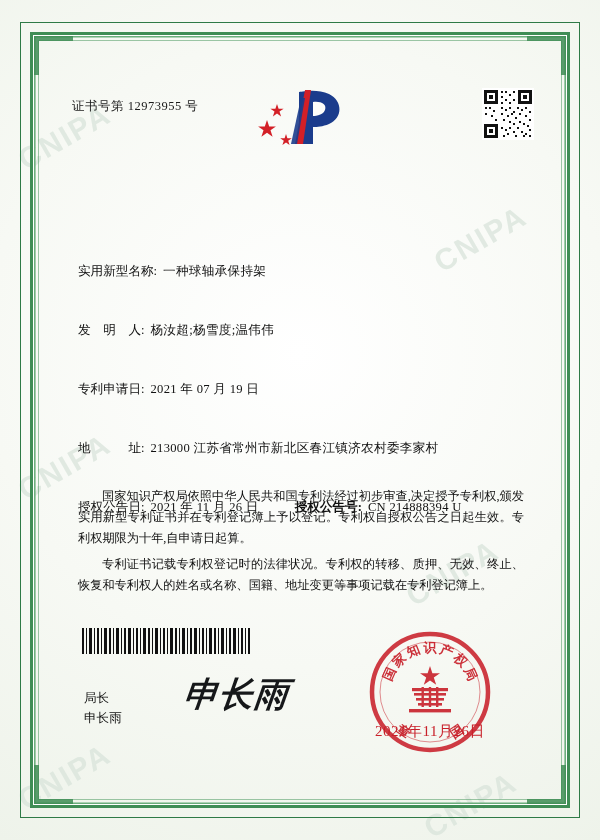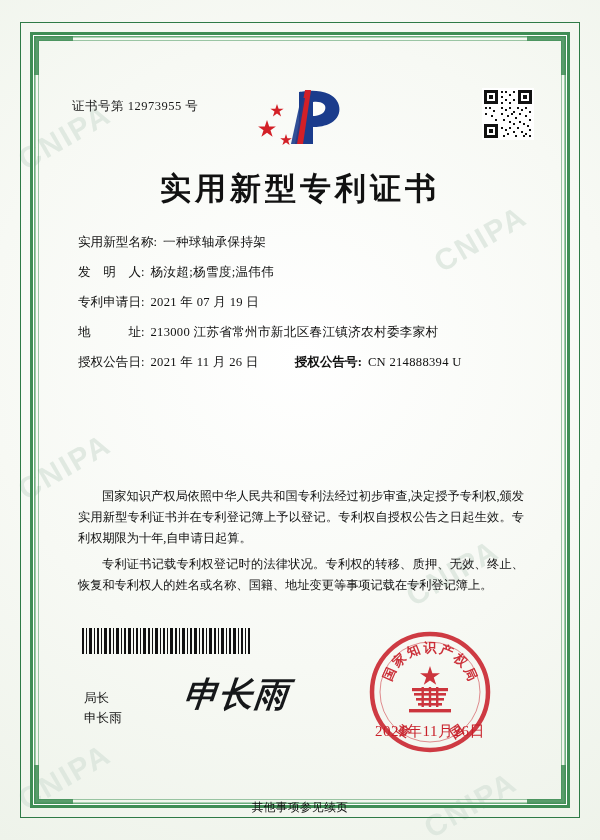--- a/index.html
+++ b/index.html
@@ -145,20 +145,21 @@
     margin-bottom: 17.5px;
     white-space: nowrap;
   }
   .row .lbl {
     display: inline-block;
     flex: 0 0 auto;
   }
   .row .val {
     margin-left: 6px;
     letter-spacing: .3px;
+    margin-top: 29px;
   }
   .row .val.mono {
     font-family: "Liberation Serif", serif;
     letter-spacing: .8px;
   }
   .row .second {
     margin-left: 36px;
     font-weight: bold;
   }
 
@@ -346,21 +347,20 @@
           <rect x="47" y="41" width="2" height="2"></rect>
         <rect x="21" y="47" width="2" height="2"></rect>
           <rect x="25" y="45" width="2" height="2"></rect>
           <rect x="33" y="47" width="2" height="2"></rect>
         <rect x="41" y="47" width="2" height="2"></rect>
           <rect x="47" y="47" width="2" height="2"></rect>
       </g>
     </svg>
   </div>
 
-  <div class="title">实用新型专利证书</div>
 
   <div class="fields">
     <div class="row">
       <span class="lbl">实用新型名称:</span>
       <span class="val">一种球轴承保持架</span>
     </div>
     <div class="row">
       <span class="lbl">发　明　人:</span>
       <span class="val">杨汝超;杨雪度;温伟伟</span>
     </div>
@@ -467,14 +467,13 @@
         <rect x="50" y="73" width="24" height="2.6"></rect>
         <rect x="41" y="79" width="42" height="3.4"></rect>
         <rect x="53.5" y="57" width="2.4" height="20"></rect>
         <rect x="60.8" y="57" width="2.4" height="20"></rect>
         <rect x="68" y="57" width="2.4" height="20"></rect>
       </g>
     </svg>
   </div>
   <div class="seal-date">2021年11月26日</div>
 
-  <div class="footnote">其他事项参见续页</div>
 </div>
 
 </body></html>

